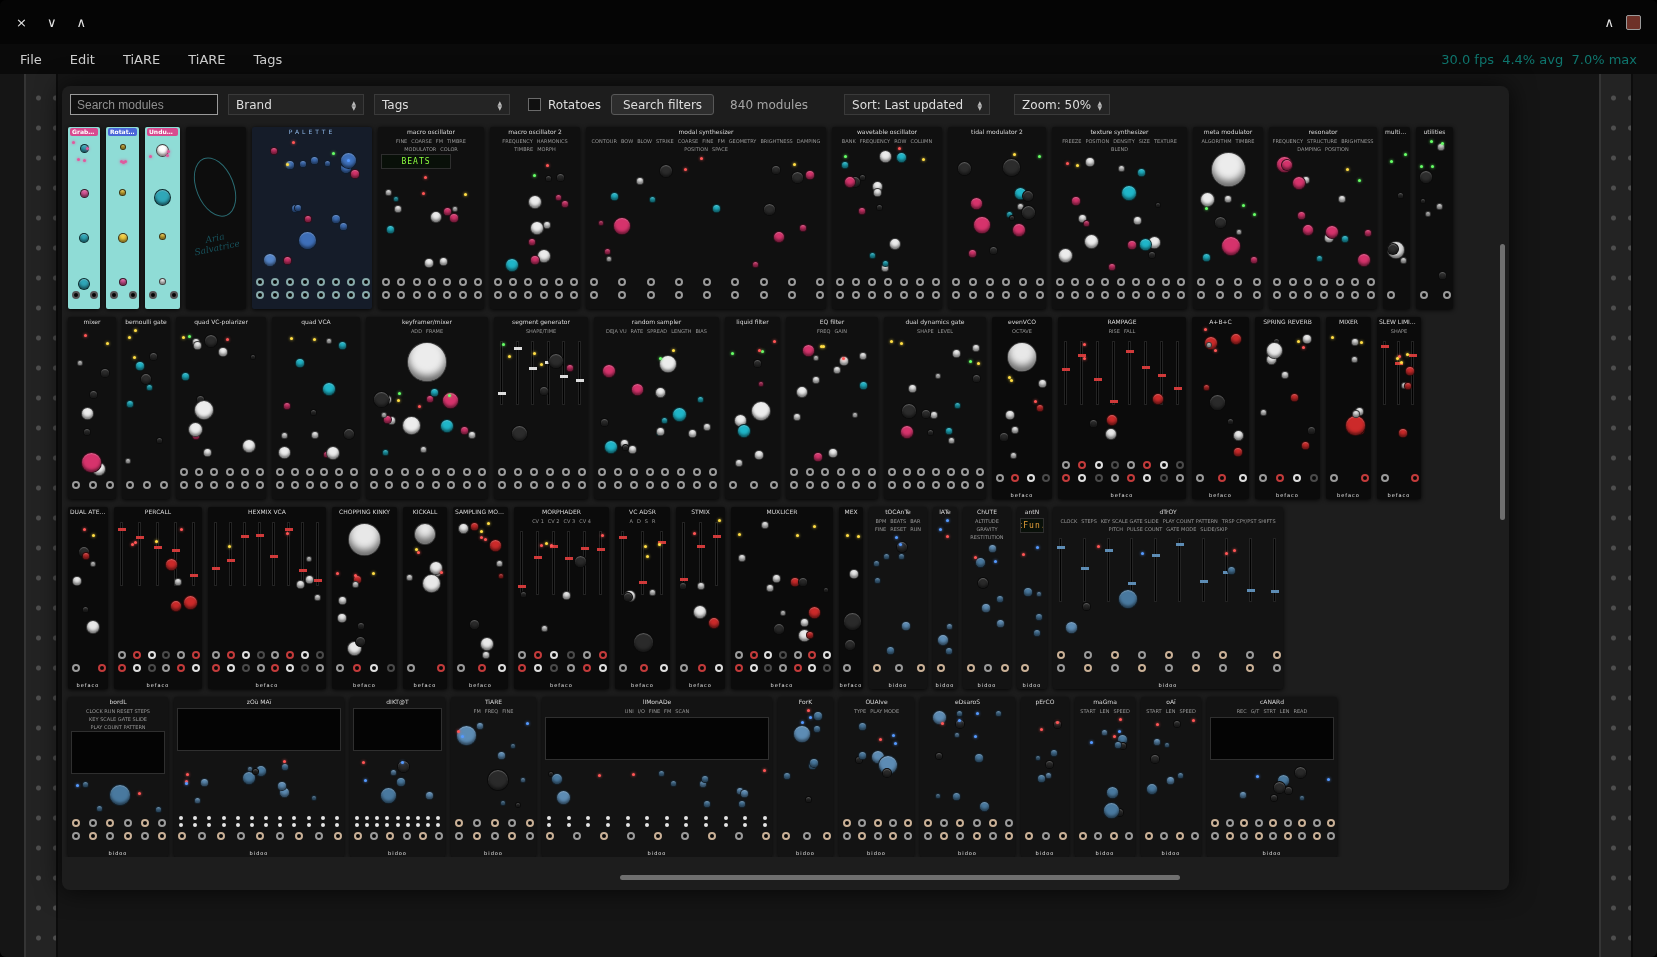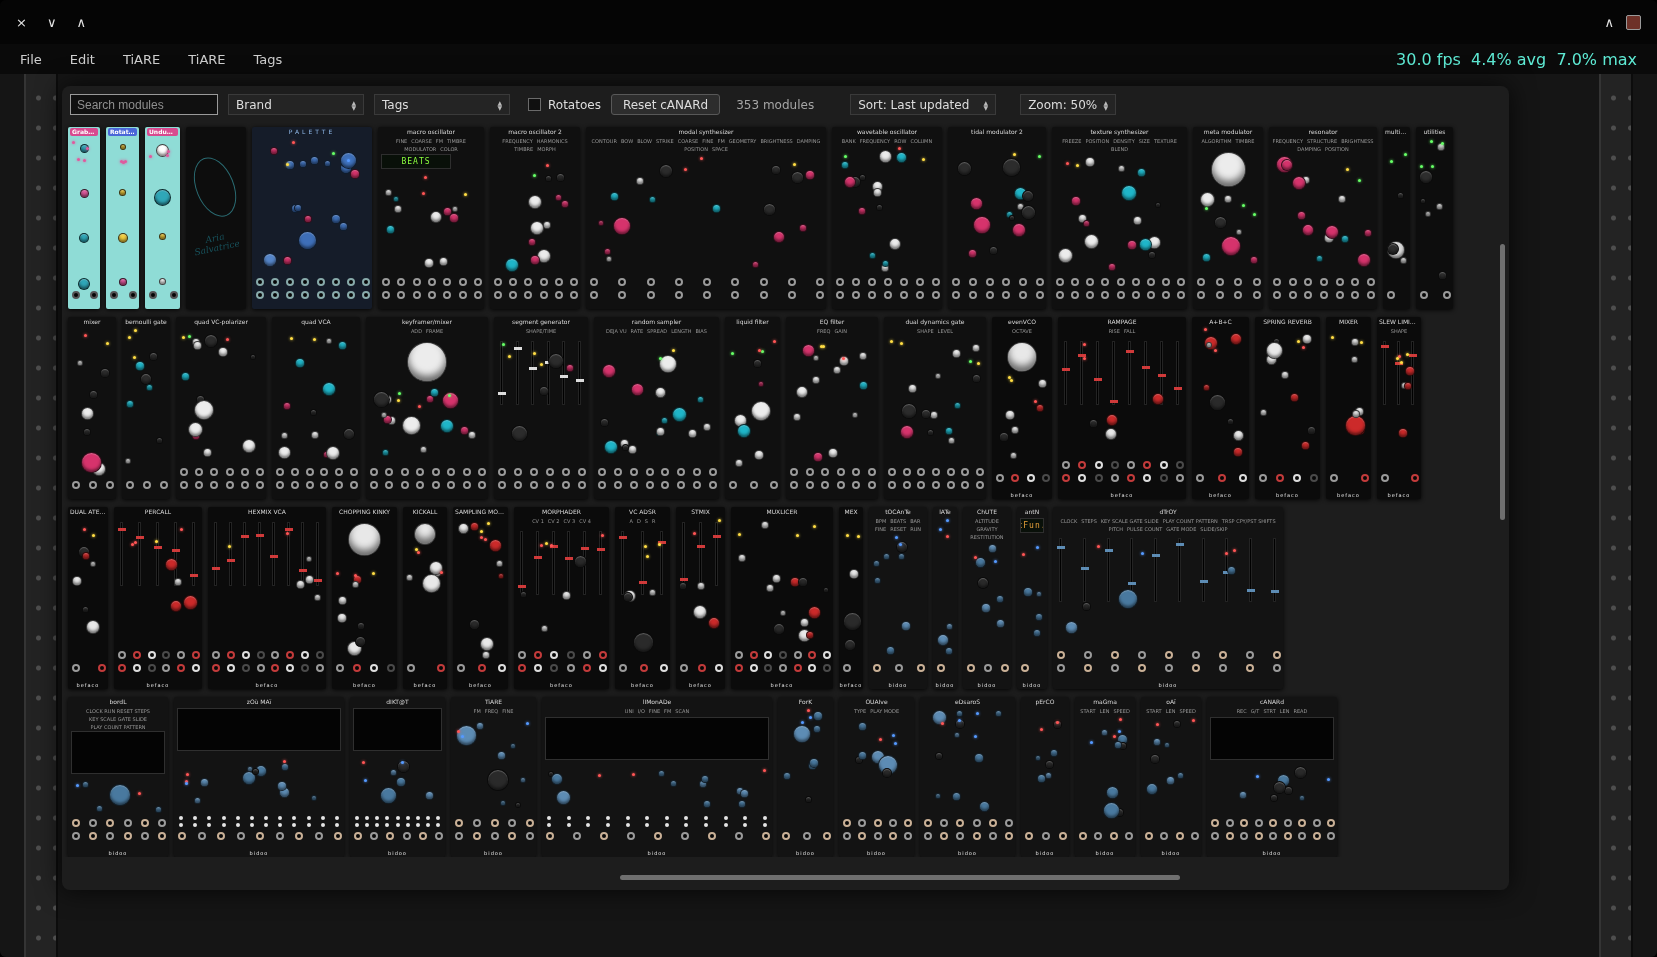--- a/index.html
+++ b/index.html
@@ -9,21 +9,21 @@
   
   .titlebar{height:44px;display:flex;align-items:center;padding:0 16px;position:relative;background:#050505}
   .tb-left{display:flex;gap:20px;font-size:13px;color:#e6e6e6;z-index:2}
   .tb-left span{cursor:pointer}
   .tb-title{position:absolute;left:0;right:0;text-align:center;font-size:13px;font-weight:bold;color:#fff}
   .tb-right{margin-left:auto;display:flex;gap:12px;align-items:center;z-index:2;font-size:13px;color:#e6e6e6}
   .app-icon{width:15px;height:15px;background:#6e3128;border:1px solid #9a9a9a;border-radius:2px;display:inline-block}
   
   .menubar{height:30px;display:flex;align-items:center;gap:28px;padding:0 20px;font-size:13px;color:#cfcfcf;background:#0a0a0a}
   .menubar .mitem{cursor:pointer}
-  .menu-stats{margin-left:auto;color:#5eead4;font-size:16px;white-space:pre}
+  .menu-stats{margin-left:auto;color:#0f766e;font-size:13px;white-space:pre}
   
   .rack{position:absolute;top:74px;bottom:0;left:0;right:0;background:#151515}
   .rail{position:absolute;top:0;bottom:0;width:34px;background:#232323;border-left:2px solid #343434;border-right:2px solid #0c0c0c;
         background-image:radial-gradient(circle,#4e4e4e 2px,rgba(0,0,0,0) 3px);background-size:17px 30px;background-position:4px 9px}
   .rail.left{left:24px}.rail.right{right:24px}
   
   .browser{position:absolute;left:62px;top:12px;width:1447px;height:804px;background:#1d1d1d;border-radius:8px;box-shadow:0 0 26px rgba(0,0,0,.75)}
   .toolbar{display:flex;align-items:center;gap:10px;padding:8px 10px 0 8px;font-size:12px;color:#ddd}
   .search{width:148px;height:21px;background:#101010;border:1px solid #9a9a9a;color:#ddd;font-size:12px;padding:0 6px;outline:none}
   .search::placeholder{color:#8f8f8f}
@@ -107,23 +107,23 @@
           <span class="arrows">
               <span>▲</span>
               <span>▼</span>
             </span>
         </div>
         <div class="fav">
           <span class="checkbox"></span>
           <span>Rotatoes</span>
         </div>
         <div class="btn">
-          <span>Reset cANARd</span>
+          <span>Search filters</span>
         </div>
-        <span class="count">353 modules</span>
+        <span class="count">840 modules</span>
         <div class="dd sort">
           <span>Sort: Last updated</span>
           <span class="arrows">
               <span>▲</span>
               <span>▼</span>
             </span>
         </div>
         <div class="dd zoom">
           <span>Zoom: 50%</span>
           <span class="arrows">

